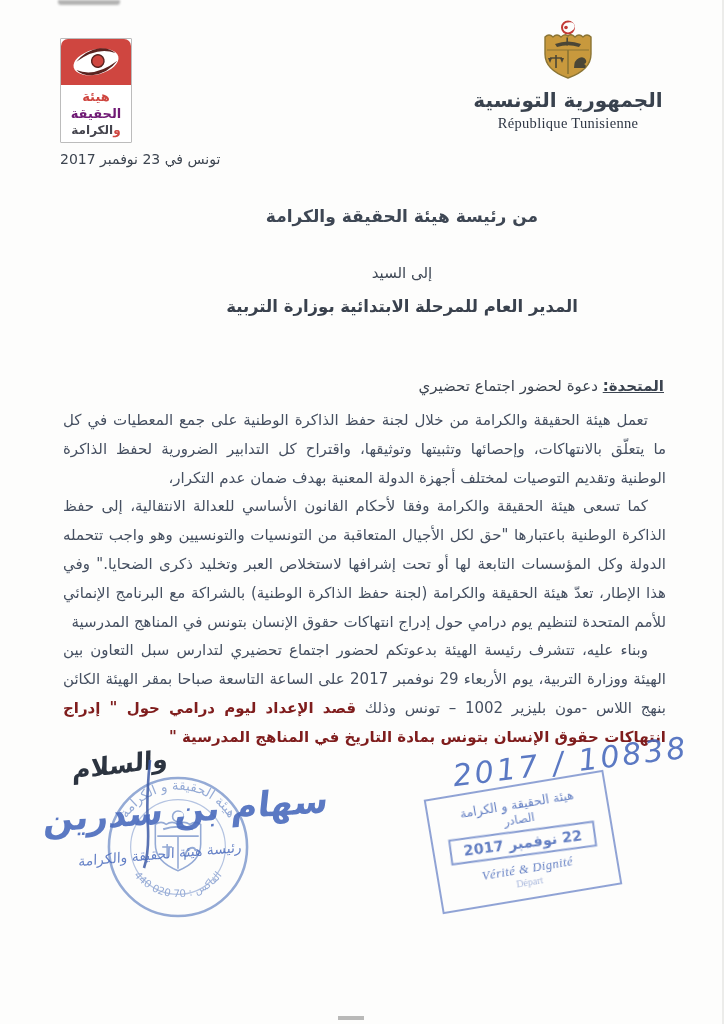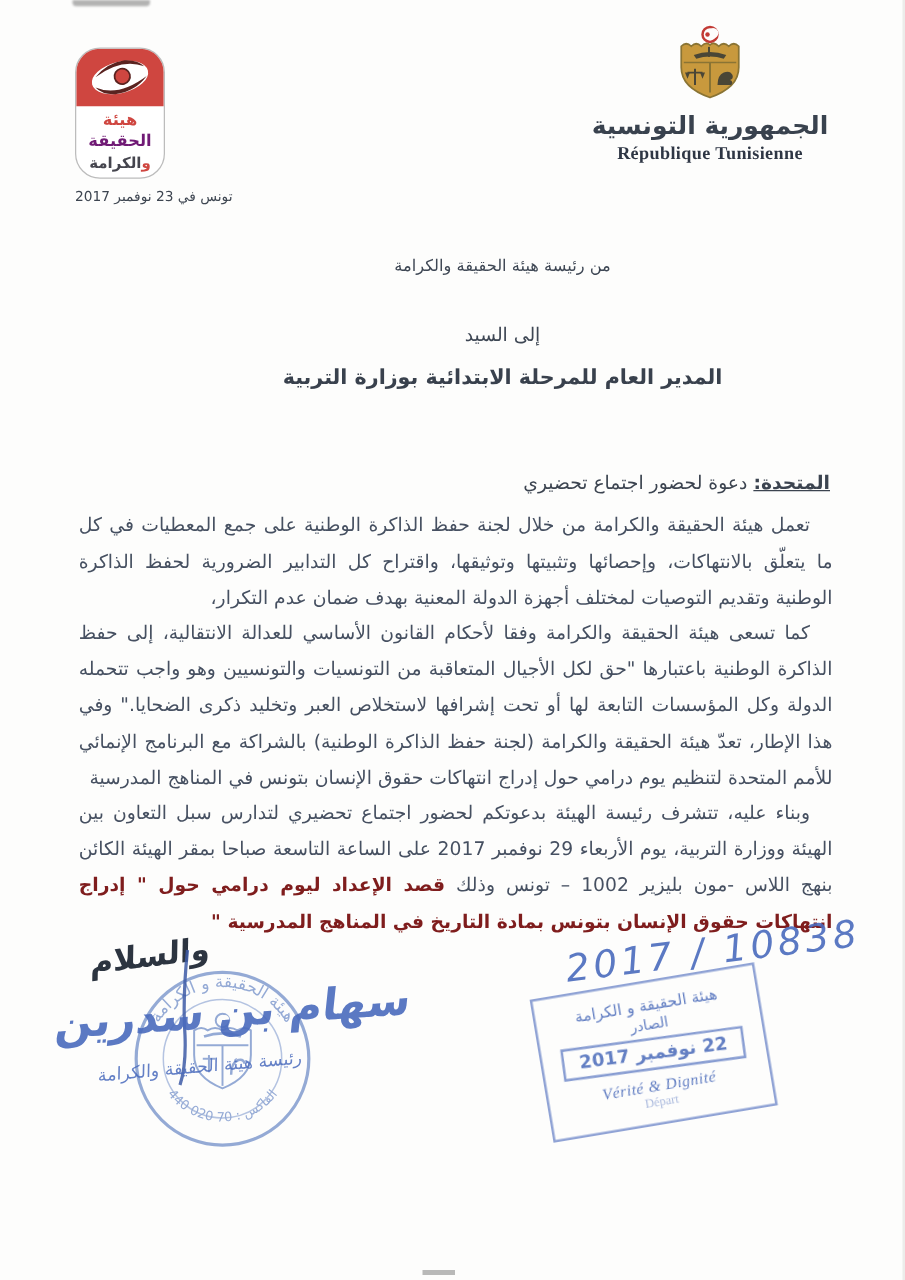--- a/index.html
+++ b/index.html
@@ -9,39 +9,39 @@
     font-family:"DejaVu Sans", sans-serif; color:#454d58;
     box-shadow:0 0 6px rgba(0,0,0,.25);
   }
   .page:after{content:""; position:absolute; right:0; top:0; bottom:0; width:2px; background:#ececea;}
   
   .top-smudge{position:absolute; left:58px; top:0; width:62px; height:5px; background:#5a5a5a; opacity:.45; border-radius:0 0 3px 3px; filter:blur(1px);}
   .bottom-smudge{position:absolute; left:338px; top:1016px; width:26px; height:4px; background:#777; opacity:.5; filter:blur(.5px);}
 
   
   .logo-card{position:absolute; left:60px; top:38px; width:70px; height:103px;
-    border:1px solid #bcbcbc; border-radius:20px; background:#fff; overflow:hidden;}
+    border:1px solid #bcbcbc; border-radius:1px; background:#fff; overflow:hidden;}
   .logo-eye-box{width:70px; height:46px; background:#cf4640; border-radius:7px 7px 0 0;}
   .logo-text{text-align:center; line-height:17px; padding-top:3px; font-weight:bold;}
   .logo-l1{color:#cf4640; font-size:13px;}
   .logo-l2{color:#701a75; font-size:13px;}
   .logo-l3{color:#45454e; font-size:12px;}
   .logo-l3 .waw{color:#cf4640;}
 
   
   .header-right{position:absolute; top:20px; right:28px; width:256px; text-align:center;}
   .coat{display:block; margin:0 auto;}
   .rep-ar{font-size:20px; font-weight:600; color:#39424e; margin-top:4px; direction:rtl;}
-  .rep-fr{font-family:"Liberation Serif", serif; font-weight:bold; font-size:14.5px; color:#2e3644; margin-top:3px; letter-spacing:.3px;}
+  .rep-fr{font-family:"Liberation Serif", serif; font-weight:normal; font-size:14.5px; color:#2e3644; margin-top:3px; letter-spacing:.3px;}
 
-  .date-line{position:absolute; left:60px; top:151px; font-size:11px; color:#3d4550; direction:rtl;}
+  .date-line{position:absolute; left:60px; top:151px; font-size:14px; color:#3d4550; direction:rtl;}
 
   
   .address{position:absolute; left:142px; top:206px; width:520px; text-align:center; direction:rtl; color:#3e4754;}
-  .addr-from{font-size:13px; font-weight:400;}
+  .addr-from{font-size:17px; font-weight:700;}
   .addr-to{font-size:15px; font-weight:400; margin-top:38px;}
   .addr-recipient{font-size:16.5px; font-weight:bold; margin-top:15px; color:#39414d;}
 
   
   .subject{position:absolute; right:60px; top:377px; direction:rtl; font-size:15px; color:#3c4450;}
   .subject-label{font-weight:bold; text-decoration:underline;}
 
   
   .body-text{position:absolute; left:63px; right:58px; top:406px; direction:rtl;
     font-size:15px; line-height:28.8px; text-align:justify; color:#465061;}

